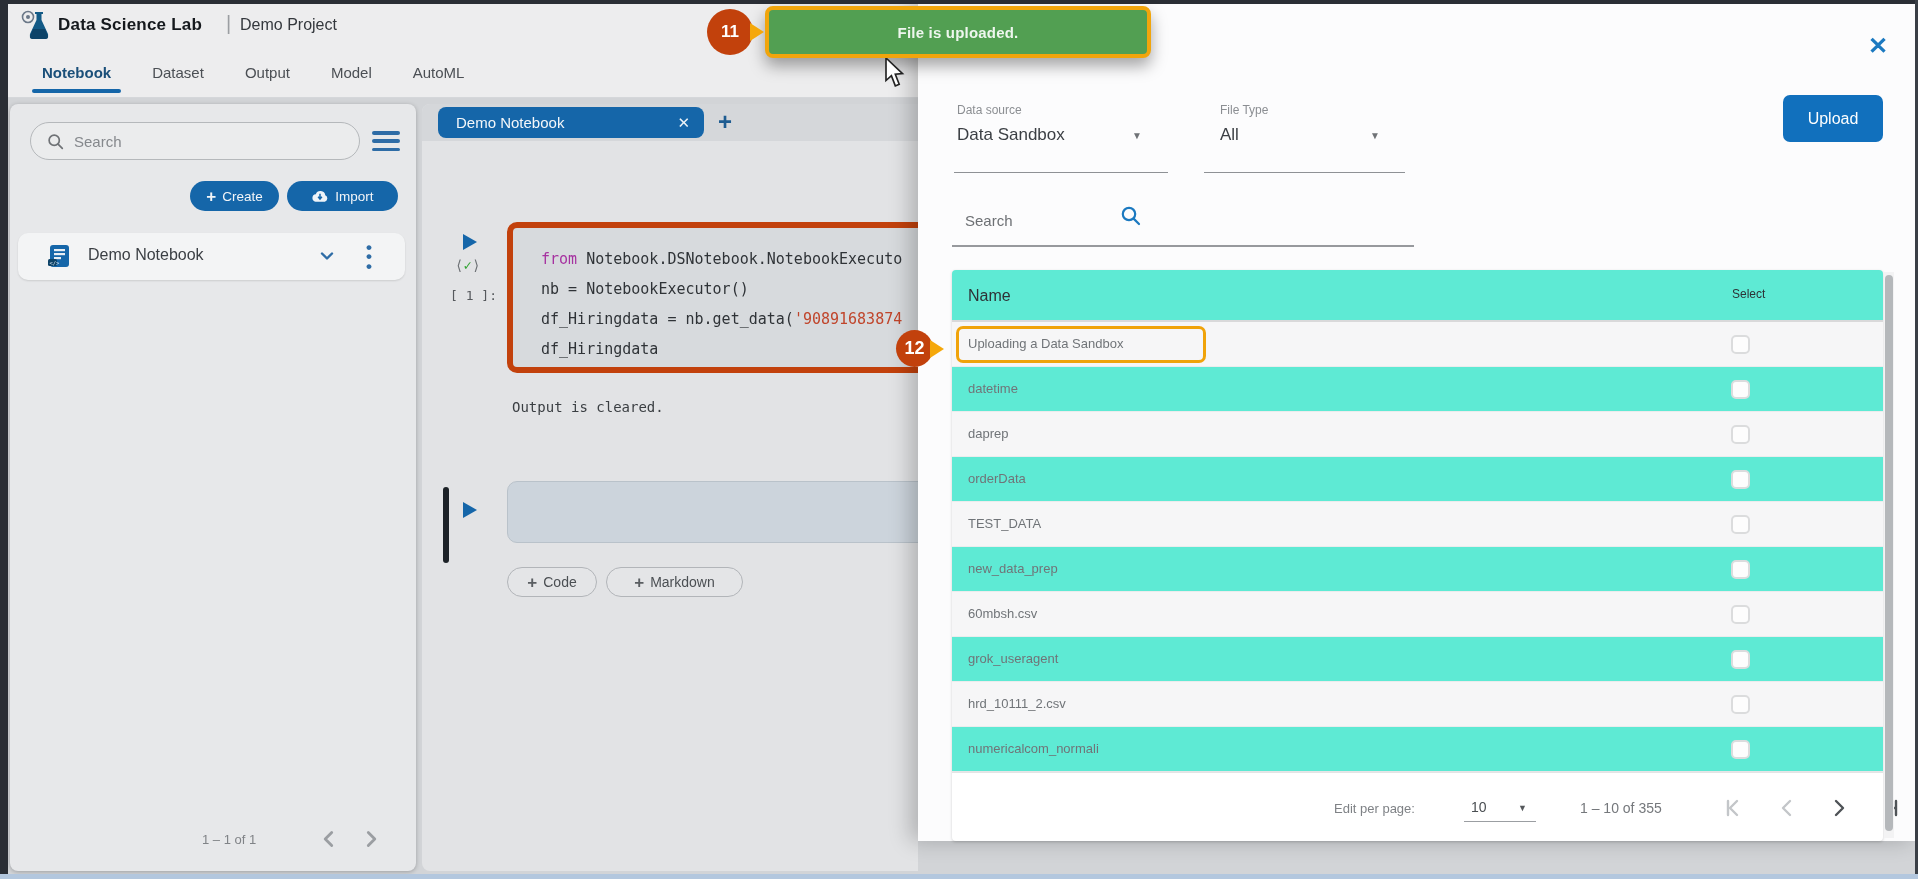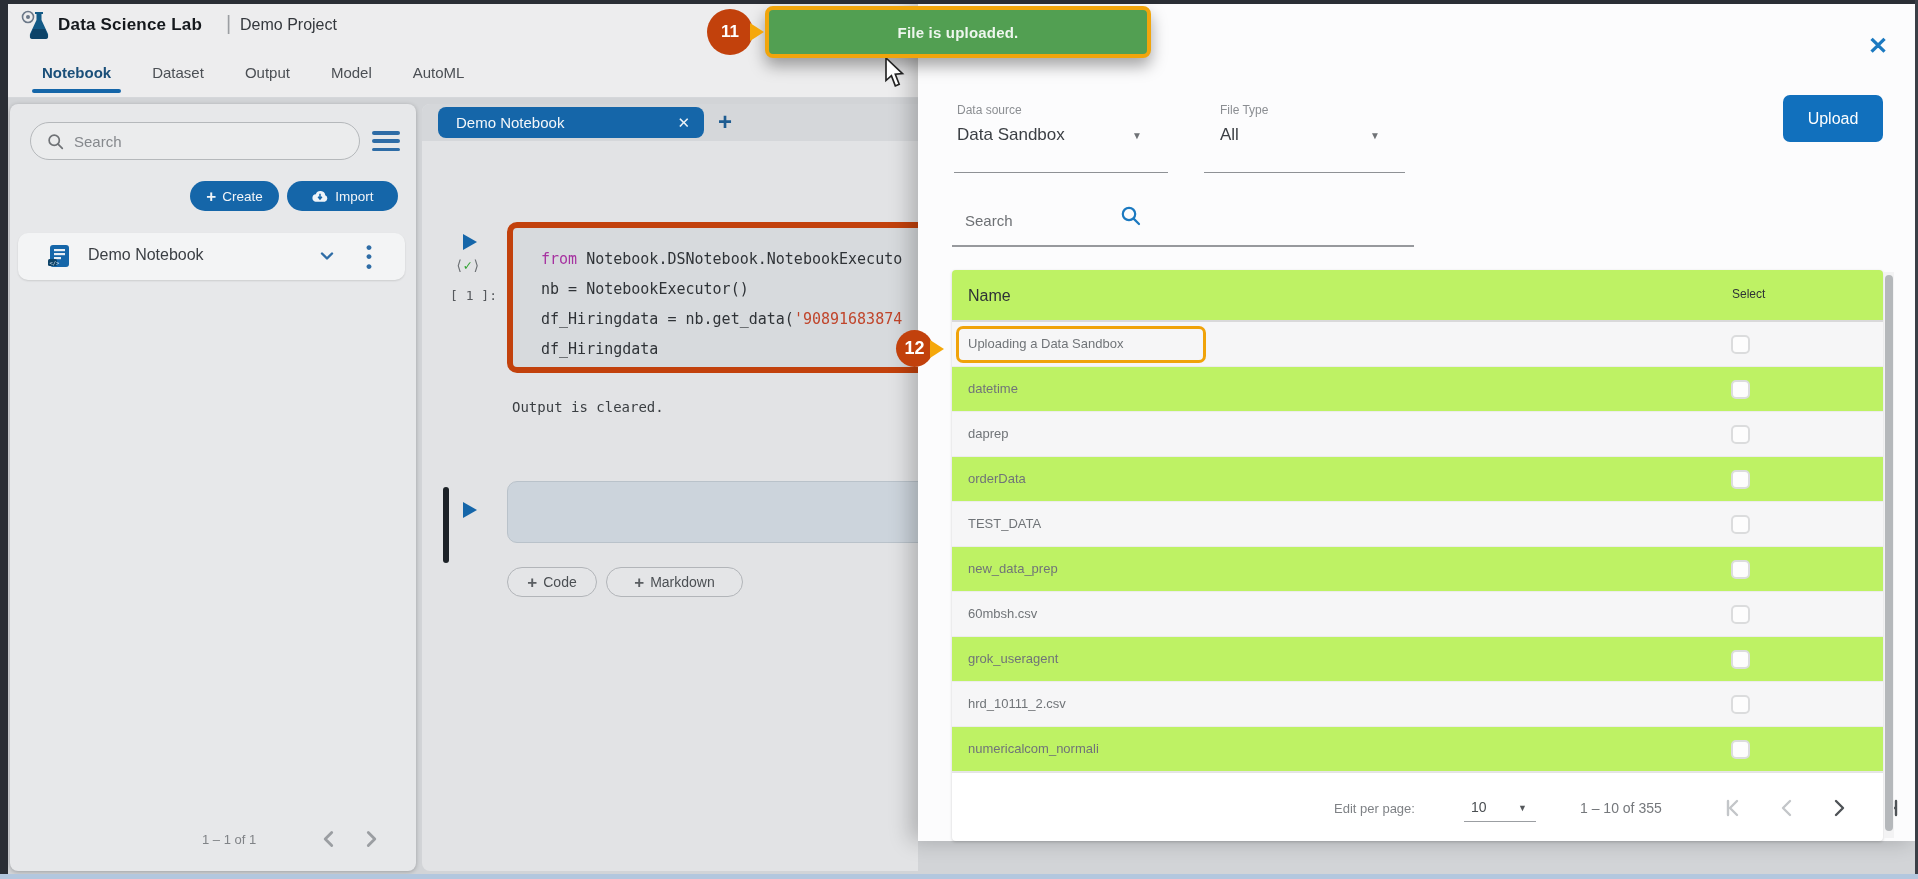--- a/index.html
+++ b/index.html
@@ -85,21 +85,21 @@
   .mat-select .arr { position:absolute; font-size:10px; color:#6f7276; }
   .mat-select .ul  { position:absolute; height:1px; background:#8e9195; }
   #ds-label { left:39px; top:103px; } #ds-value { left:39px; top:125px; }
   #ds-arrow { left:214px; top:130px; } #ds-ul { left:36px; top:172px; width:214px; }
   #ft-label { left:302px; top:103px; } #ft-value { left:302px; top:125px; }
   #ft-arrow { left:452px; top:130px; } #ft-ul { left:286px; top:172px; width:201px; }
   #modal-search-text { left:47px; top:212px; font-size:15px; color:#6d7074; }
   #modal-search-icon { left:202px; top:205px; width:22px; height:22px; }
   #modal-search-ul { left:34px; top:245px; width:462px; height:1.5px; background:#97999d; }
 
-  #dtable { left:34px; top:270px; width:931px; height:502px; background:#bef264; border-radius:4px 4px 0 0; box-shadow:0 1px 3px rgba(0,0,0,.18); }
+  #dtable { left:34px; top:270px; width:931px; height:502px; background:#5eead4; border-radius:4px 4px 0 0; box-shadow:0 1px 3px rgba(0,0,0,.18); }
   #dtable-header { position:absolute; left:0; top:0; width:100%; height:52px; border-bottom:2px solid #d9d9da; }
   #col-name { position:absolute; left:16px; top:17px; font-size:16px; color:#2e3236; }
   #col-select { position:absolute; left:780px; top:17px; font-size:12px; color:#2e3236; }
   .trow { position:absolute; left:0; width:100%; height:45px; border-bottom:1px solid #ececed; }
   .trow.odd { background:#f6f6f7; }
   .trow .nm { position:absolute; left:16px; top:14px; font-size:13px; color:#707478; }
   .trow .cb { position:absolute; left:779px; top:13px; width:19px; height:19px; border:2px solid #dbdcdd; border-radius:5px; background:#fdfdfd; }
   .hl-box { position:absolute; left:4px; top:4px; width:250px; height:37px; border:3px solid #f0a30a; border-radius:7px; }
 
   #dpager { left:34px; top:772px; width:931px; height:69px; background:#fff; border-top:1px solid #e4e4e5; border-radius:0 0 4px 4px; box-shadow:0 1px 3px rgba(0,0,0,.18); }

